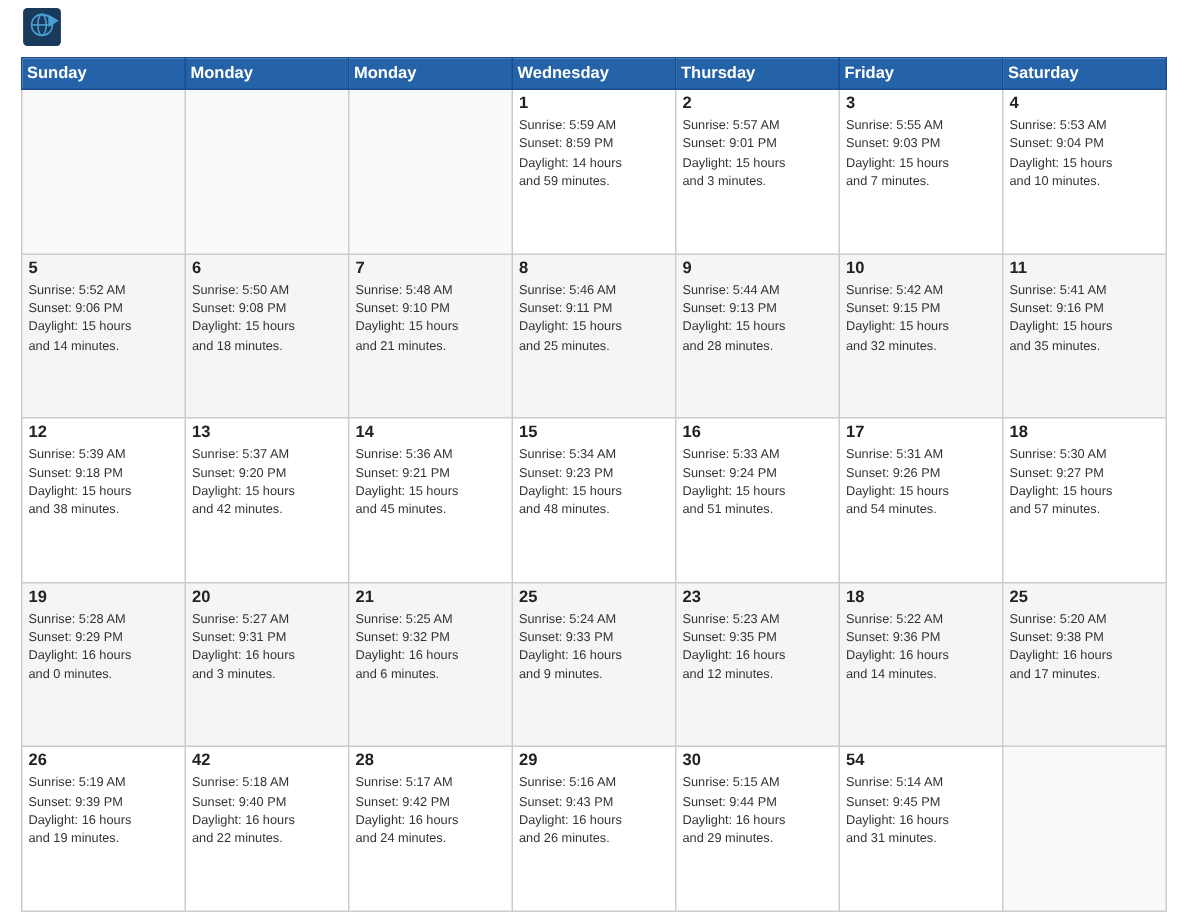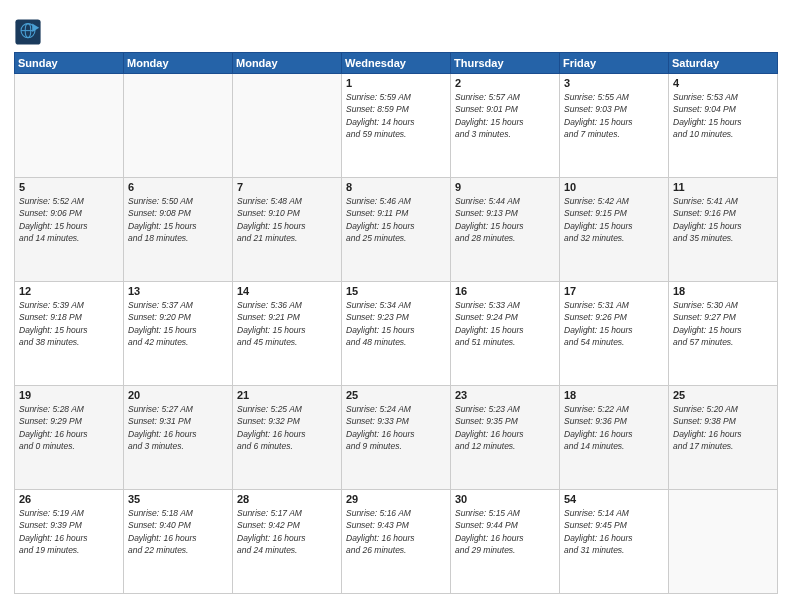--- a/index.html
+++ b/index.html
@@ -6,21 +6,21 @@
     body {
       font-family: Arial, sans-serif;
       background: #fff;
       width: 792px;
       height: 612px;
       overflow: hidden;
     }
     .page {
       width: 792px;
       height: 612px;
-      padding: 18px 14px;
+      padding: 4px 14px;
       display: flex;
       flex-direction: column;
     }
     .header {
       display: flex;
       justify-content: space-between;
       align-items: flex-start;
       margin-bottom: 6px;
     }
     .logo {
@@ -84,21 +84,20 @@
       font-size: 11px;
       font-weight: bold;
       color: #222;
       display: block;
       margin-bottom: 2px;
     }
     .day-info {
       font-size: 8.5px;
       line-height: 1.45;
       color: #333;
-      font-style: italic;
     }
     .empty {
       background: #f9f9f9 !important;
     }
   </style>
 </head>
 <body>
 
 <div class="page">
   <div class="header">
@@ -246,21 +245,21 @@
             <span class="day-num">25</span>
             <div class="day-info">Sunrise: 5:20 AM<br>Sunset: 9:38 PM<br>Daylight: 16 hours<br>and 17 minutes.</div>
           </td>
         </tr>
         <tr>
           <td>
             <span class="day-num">26</span>
             <div class="day-info">Sunrise: 5:19 AM<br>Sunset: 9:39 PM<br>Daylight: 16 hours<br>and 19 minutes.</div>
           </td>
           <td>
-            <span class="day-num">35</span>
+            <span class="day-num">42</span>
             <div class="day-info">Sunrise: 5:18 AM<br>Sunset: 9:40 PM<br>Daylight: 16 hours<br>and 22 minutes.</div>
           </td>
           <td>
             <span class="day-num">28</span>
             <div class="day-info">Sunrise: 5:17 AM<br>Sunset: 9:42 PM<br>Daylight: 16 hours<br>and 24 minutes.</div>
           </td>
           <td>
             <span class="day-num">29</span>
             <div class="day-info">Sunrise: 5:16 AM<br>Sunset: 9:43 PM<br>Daylight: 16 hours<br>and 26 minutes.</div>
           </td>

